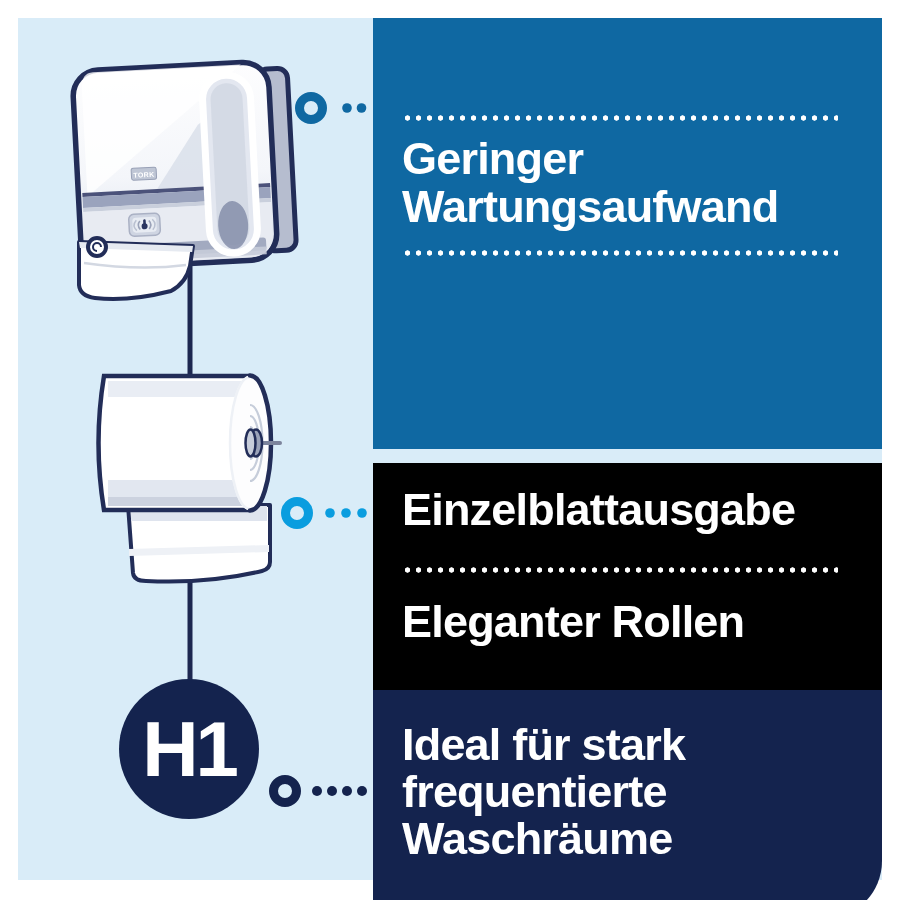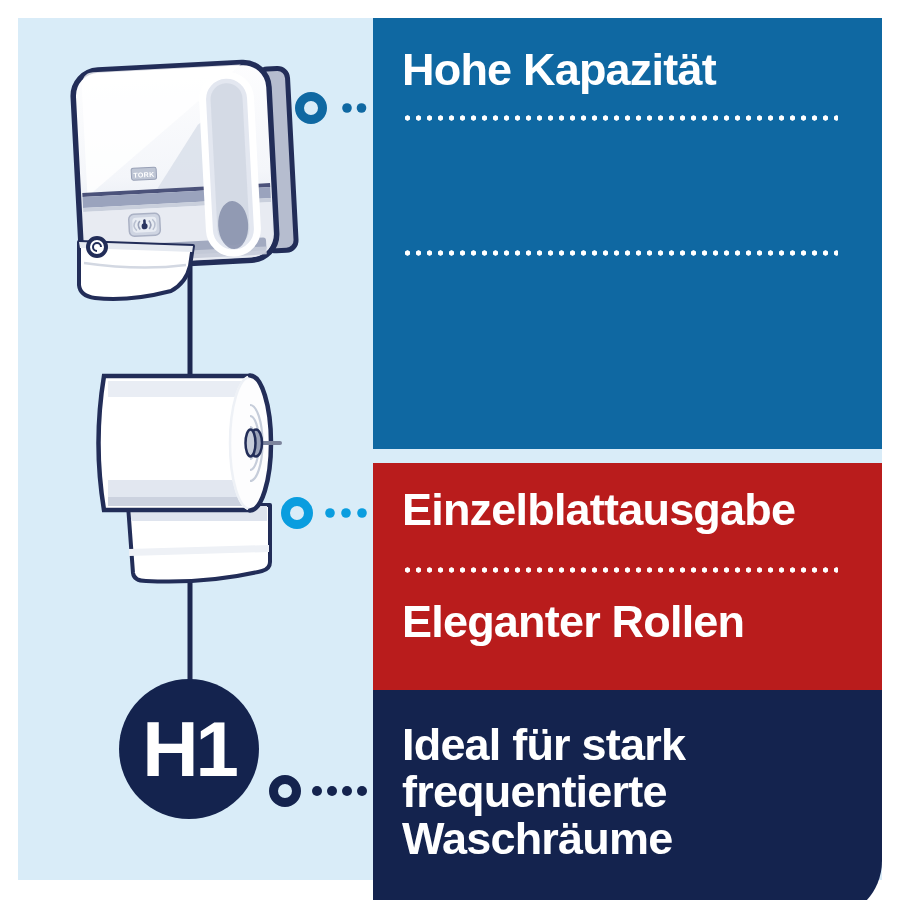--- a/index.html
+++ b/index.html
@@ -7,21 +7,21 @@
     position:relative;width:900px;height:900px;background:#ffffff;overflow:hidden;
     font-family:"Liberation Sans",sans-serif;
   }
   .canvas{
     position:absolute;left:18px;top:18px;width:864px;height:862px;
     background:#d9ecf8;
   }
   .illu{position:absolute;left:0;top:0;width:900px;height:900px;}
   .panel{position:absolute;left:373px;width:509px;}
   .panel-top{top:18px;height:431px;background:#0f68a2;}
-  .panel-mid{top:463px;height:232px;background:#b91c1c;}
+  .panel-mid{top:463px;height:232px;background:#000000;}
   .panel-bot{top:690px;height:229px;background:#14234e;border-bottom-right-radius:58px;}
   .benefit{
     position:absolute;left:29px;margin:0;color:#ffffff;font-weight:700;
     font-size:45px;line-height:48px;letter-spacing:-0.8px;white-space:pre-line;
   }
   .panel-bot .benefit{line-height:47px;}
   .dotsep{
     position:absolute;left:29px;width:436px;height:6px;
     background-image:radial-gradient(circle,#ffffff 2.4px,rgba(255,255,255,0) 2.9px);
     background-size:11px 6px;background-position:0 50%;background-repeat:repeat-x;
@@ -139,22 +139,23 @@
     <g>
       <circle cx="285" cy="791" r="11.5" fill="none" stroke="#14234e" stroke-width="9"></circle>
       <circle cx="317" cy="791" r="5" fill="#14234e"></circle>
       <circle cx="332" cy="791" r="5" fill="#14234e"></circle>
       <circle cx="347" cy="791" r="5" fill="#14234e"></circle>
       <circle cx="362" cy="791" r="5" fill="#14234e"></circle>
     </g>
   </svg>
 
   <div class="panel panel-top">
-    <p class="benefit" style="top:28px">Hohe Kapazität</p>
     <div class="dotsep" style="top:97px"></div>
+    <p class="benefit" style="top:117px">Geringer
+Wartungsaufwand</p>
     <div class="dotsep" style="top:232px"></div>
   </div>
 
   <div class="panel panel-mid">
     <p class="benefit" style="top:23px">Einzelblattausgabe</p>
     <div class="dotsep" style="top:104px"></div>
     <p class="benefit" style="top:135px">Eleganter Rollen</p>
   </div>
 
   <div class="panel panel-bot">

